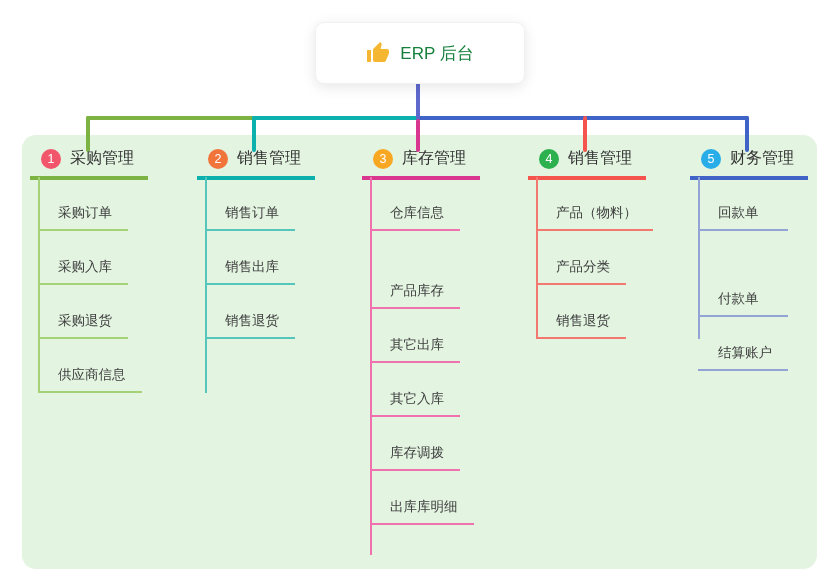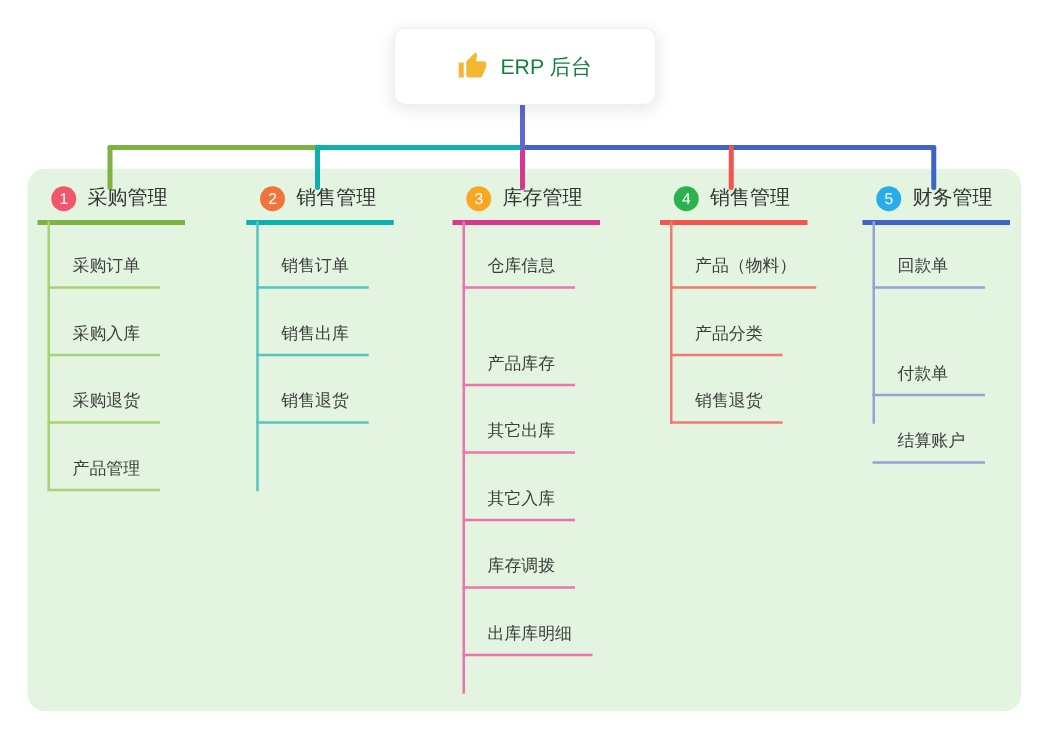--- a/index.html
+++ b/index.html
@@ -55,21 +55,21 @@
 <div class="branch" style="left: 30px;">
     <div class="branch-header" style="border-bottom-color: rgb(124, 179, 66);">
       <span class="badge" style="background: rgb(242, 86, 107);">1</span>
       <span>采购管理</span>
     </div>
     <div class="spine" style="background: rgb(165, 210, 118); height: 216px;"></div>
     <div class="children">
         <div class="child-row" style="border-bottom-color: rgb(165, 210, 118);">采购订单</div>
         <div class="child-row" style="border-bottom-color: rgb(165, 210, 118);">采购入库</div>
         <div class="child-row" style="border-bottom-color: rgb(165, 210, 118);">采购退货</div>
-        <div class="child-row" style="border-bottom-color: rgb(165, 210, 118);">产品管理</div>
+        <div class="child-row" style="border-bottom-color: rgb(165, 210, 118);">供应商信息</div>
       </div>
   </div>
     <div class="branch" style="left: 197px;">
     <div class="branch-header" style="border-bottom-color: rgb(12, 176, 172);">
       <span class="badge" style="background: rgb(241, 116, 59);">2</span>
       <span>销售管理</span>
     </div>
     <div class="spine" style="background: rgb(86, 197, 188); height: 216px;"></div>
     <div class="children">
         <div class="child-row" style="border-bottom-color: rgb(86, 197, 188);">销售订单</div>

